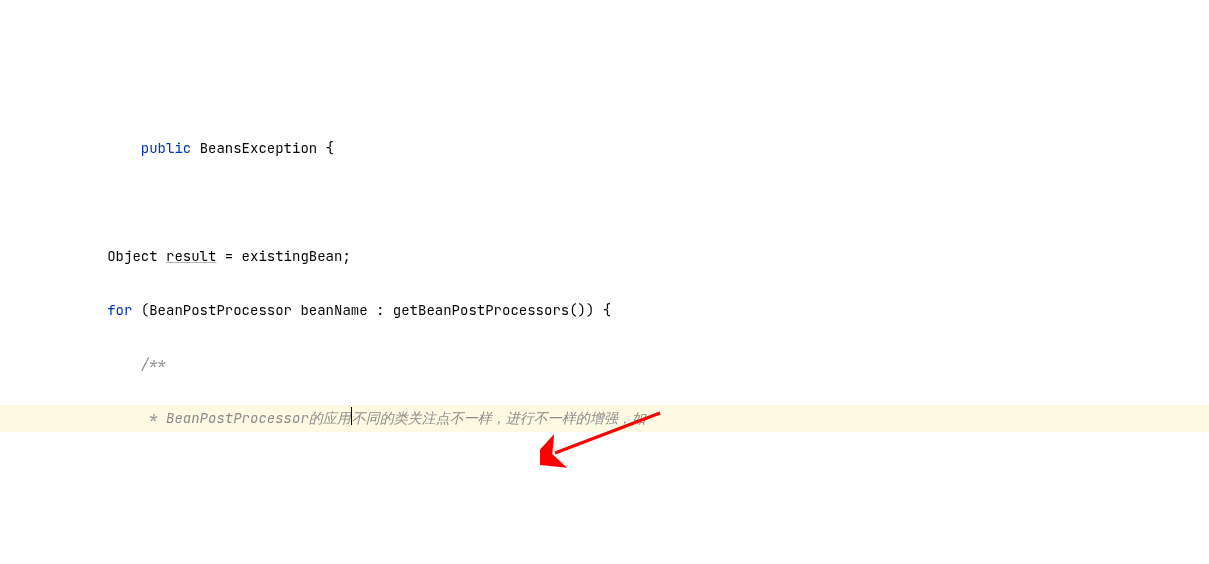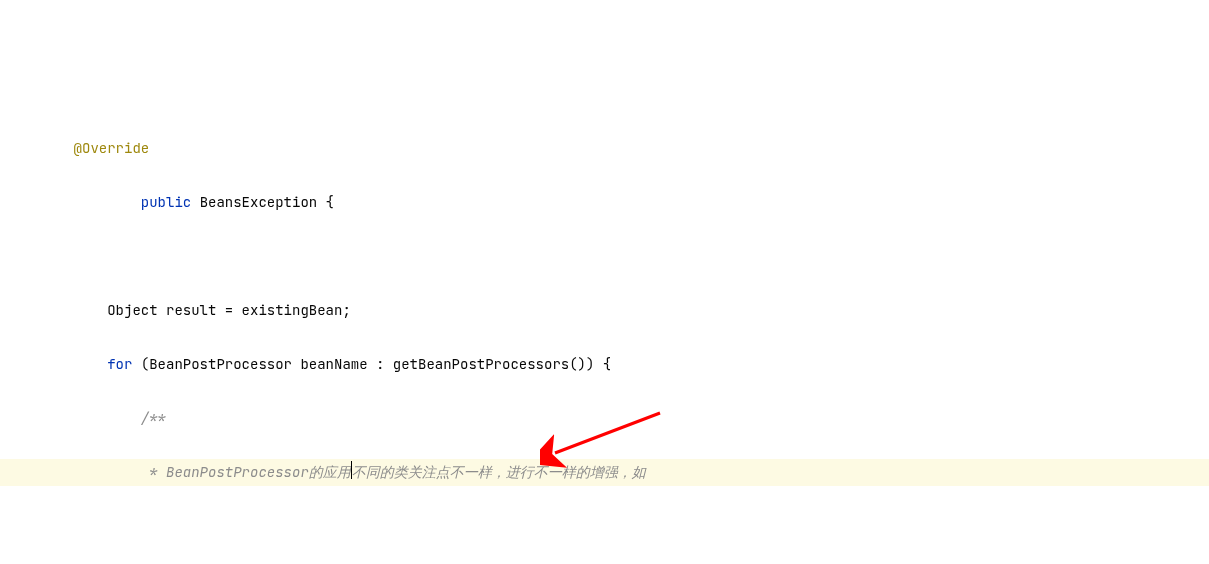--- a/index.html
+++ b/index.html
@@ -23,41 +23,40 @@
     min-height: 27px;
   }
   .line.highlight {
     background: #fdfae3;
   }
   .annotation { color: #9e880d; }
   .keyword { color: #0033b3; }
   .type { color: #000000; }
   .method-decl { color: #00627a; }
   .comment { color: #8c8c8c; font-style: italic; }
-  .underline { text-decoration-color: #b3b3b3; margin-top: 28px; }
+  .underline { text-decoration: underline; text-decoration-color: #b3b3b3; margin-top: 28px; }
   .cursor {
     display: inline-block;
     width: 1px;
     height: 18px;
     background: #000;
     vertical-align: text-bottom;
     margin-bottom: 2px;
   }
   .arrow {
     position: absolute;
     pointer-events: none;
   }
 </style>
 </head>
 <body>
 
 
 
 <div class="editor">
-<div class="line">    <span class="annotation">@Override</span></div>
 <div class="line">            <span class="keyword">public</span> <span>BeansException {</span></div>
 <div class="line"></div>
 <div class="line">        <span>Object </span><span class="underline">result</span><span> = existingBean;</span></div>
 <div class="line">        <span class="keyword">for</span><span> (BeanPostProcessor beanName : getBeanPostProcessors()) {</span></div>
 <div class="line">            <span class="comment">/**</span></div>
 <div class="line highlight">            <span class="comment"> * BeanPostProcessor的应用</span><span class="cursor"></span><span class="comment">不同的类关注点不一样，进行不一样的增强，如</span></div>
 
 
 
 

